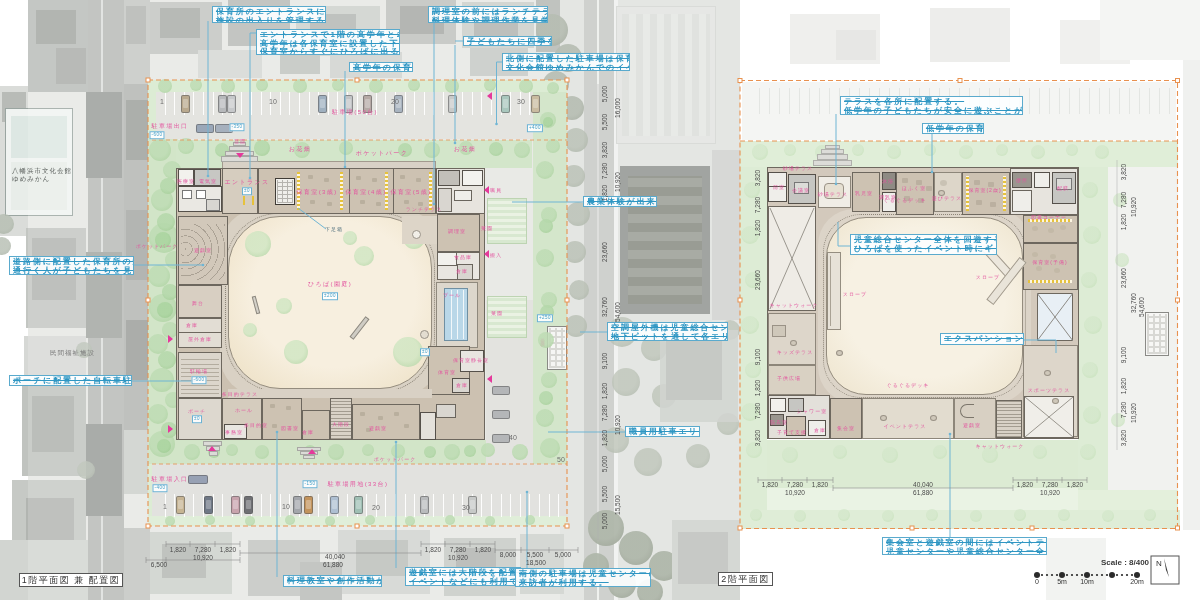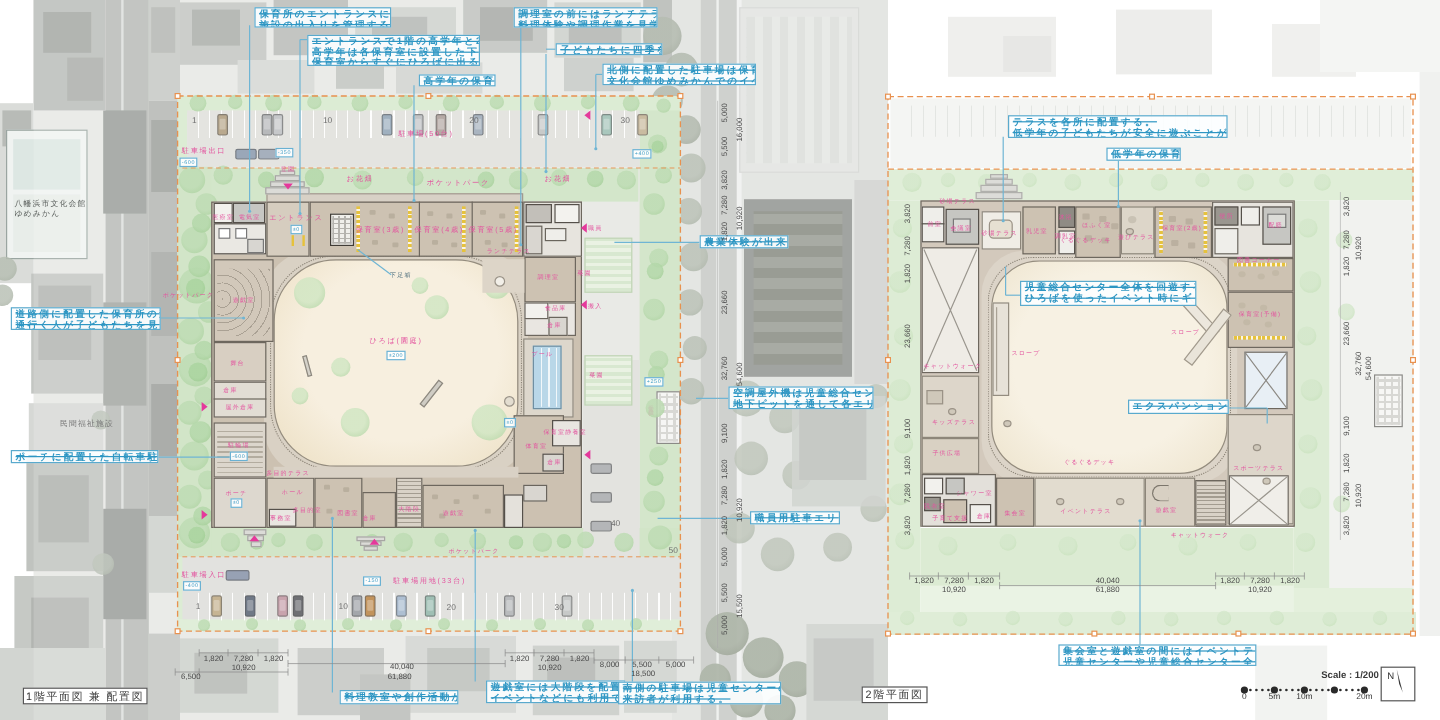--- a/index.html
+++ b/index.html
@@ -803,21 +803,21 @@
 <div class="vd" style="left:757px;top:178px">3,820</div>
 <div class="vd" style="left:757px;top:205px">7,280</div>
 <div class="vd" style="left:757px;top:228px">1,820</div>
 <div class="vd" style="left:757px;top:280px">23,660</div>
 <div class="vd" style="left:757px;top:357px">9,100</div>
 <div class="vd" style="left:757px;top:388px">1,820</div>
 <div class="vd" style="left:757px;top:411px">7,280</div>
 <div class="vd" style="left:757px;top:438px">3,820</div>
 <div class="ab" style="left:19px;top:573px;width:104px;height:14px;background:#fff;border:1px solid #555;color:#333;font-size:9px;line-height:12px;text-align:center;letter-spacing:1.5px">1階平面図 兼 配置図</div>
 <div class="ab" style="left:718px;top:572px;width:55px;height:14px;background:#fff;border:1px solid #555;color:#333;font-size:9px;line-height:12px;text-align:center;letter-spacing:1.5px">2階平面図</div>
-<div class="ab" style="left:1101px;top:558px;font-size:8px;font-weight:bold;color:#3a3a3a">Scale : 1/200</div>
+<div class="ab" style="left:1101px;top:558px;font-size:8px;font-weight:bold;color:#3a3a3a">Scale : 8/400</div>
 <svg width="130" height="14" style="left:1032px;top:569px" viewBox="0 0 130 14">
     <circle cx="5" cy="6" r="3" fill="#2a2a2a"></circle>
     <circle cx="30" cy="6" r="3" fill="#2a2a2a"></circle>
     <circle cx="55" cy="6" r="3" fill="#2a2a2a"></circle>
     <circle cx="80" cy="6" r="3" fill="#2a2a2a"></circle>
     <circle cx="105" cy="6" r="3" fill="#2a2a2a"></circle>
     <circle cx="10" cy="6" r="1.1" fill="#2a2a2a"></circle>
     <circle cx="15" cy="6" r="1.1" fill="#2a2a2a"></circle>
     <circle cx="20" cy="6" r="1.1" fill="#2a2a2a"></circle>
     <circle cx="25" cy="6" r="1.1" fill="#2a2a2a"></circle>

